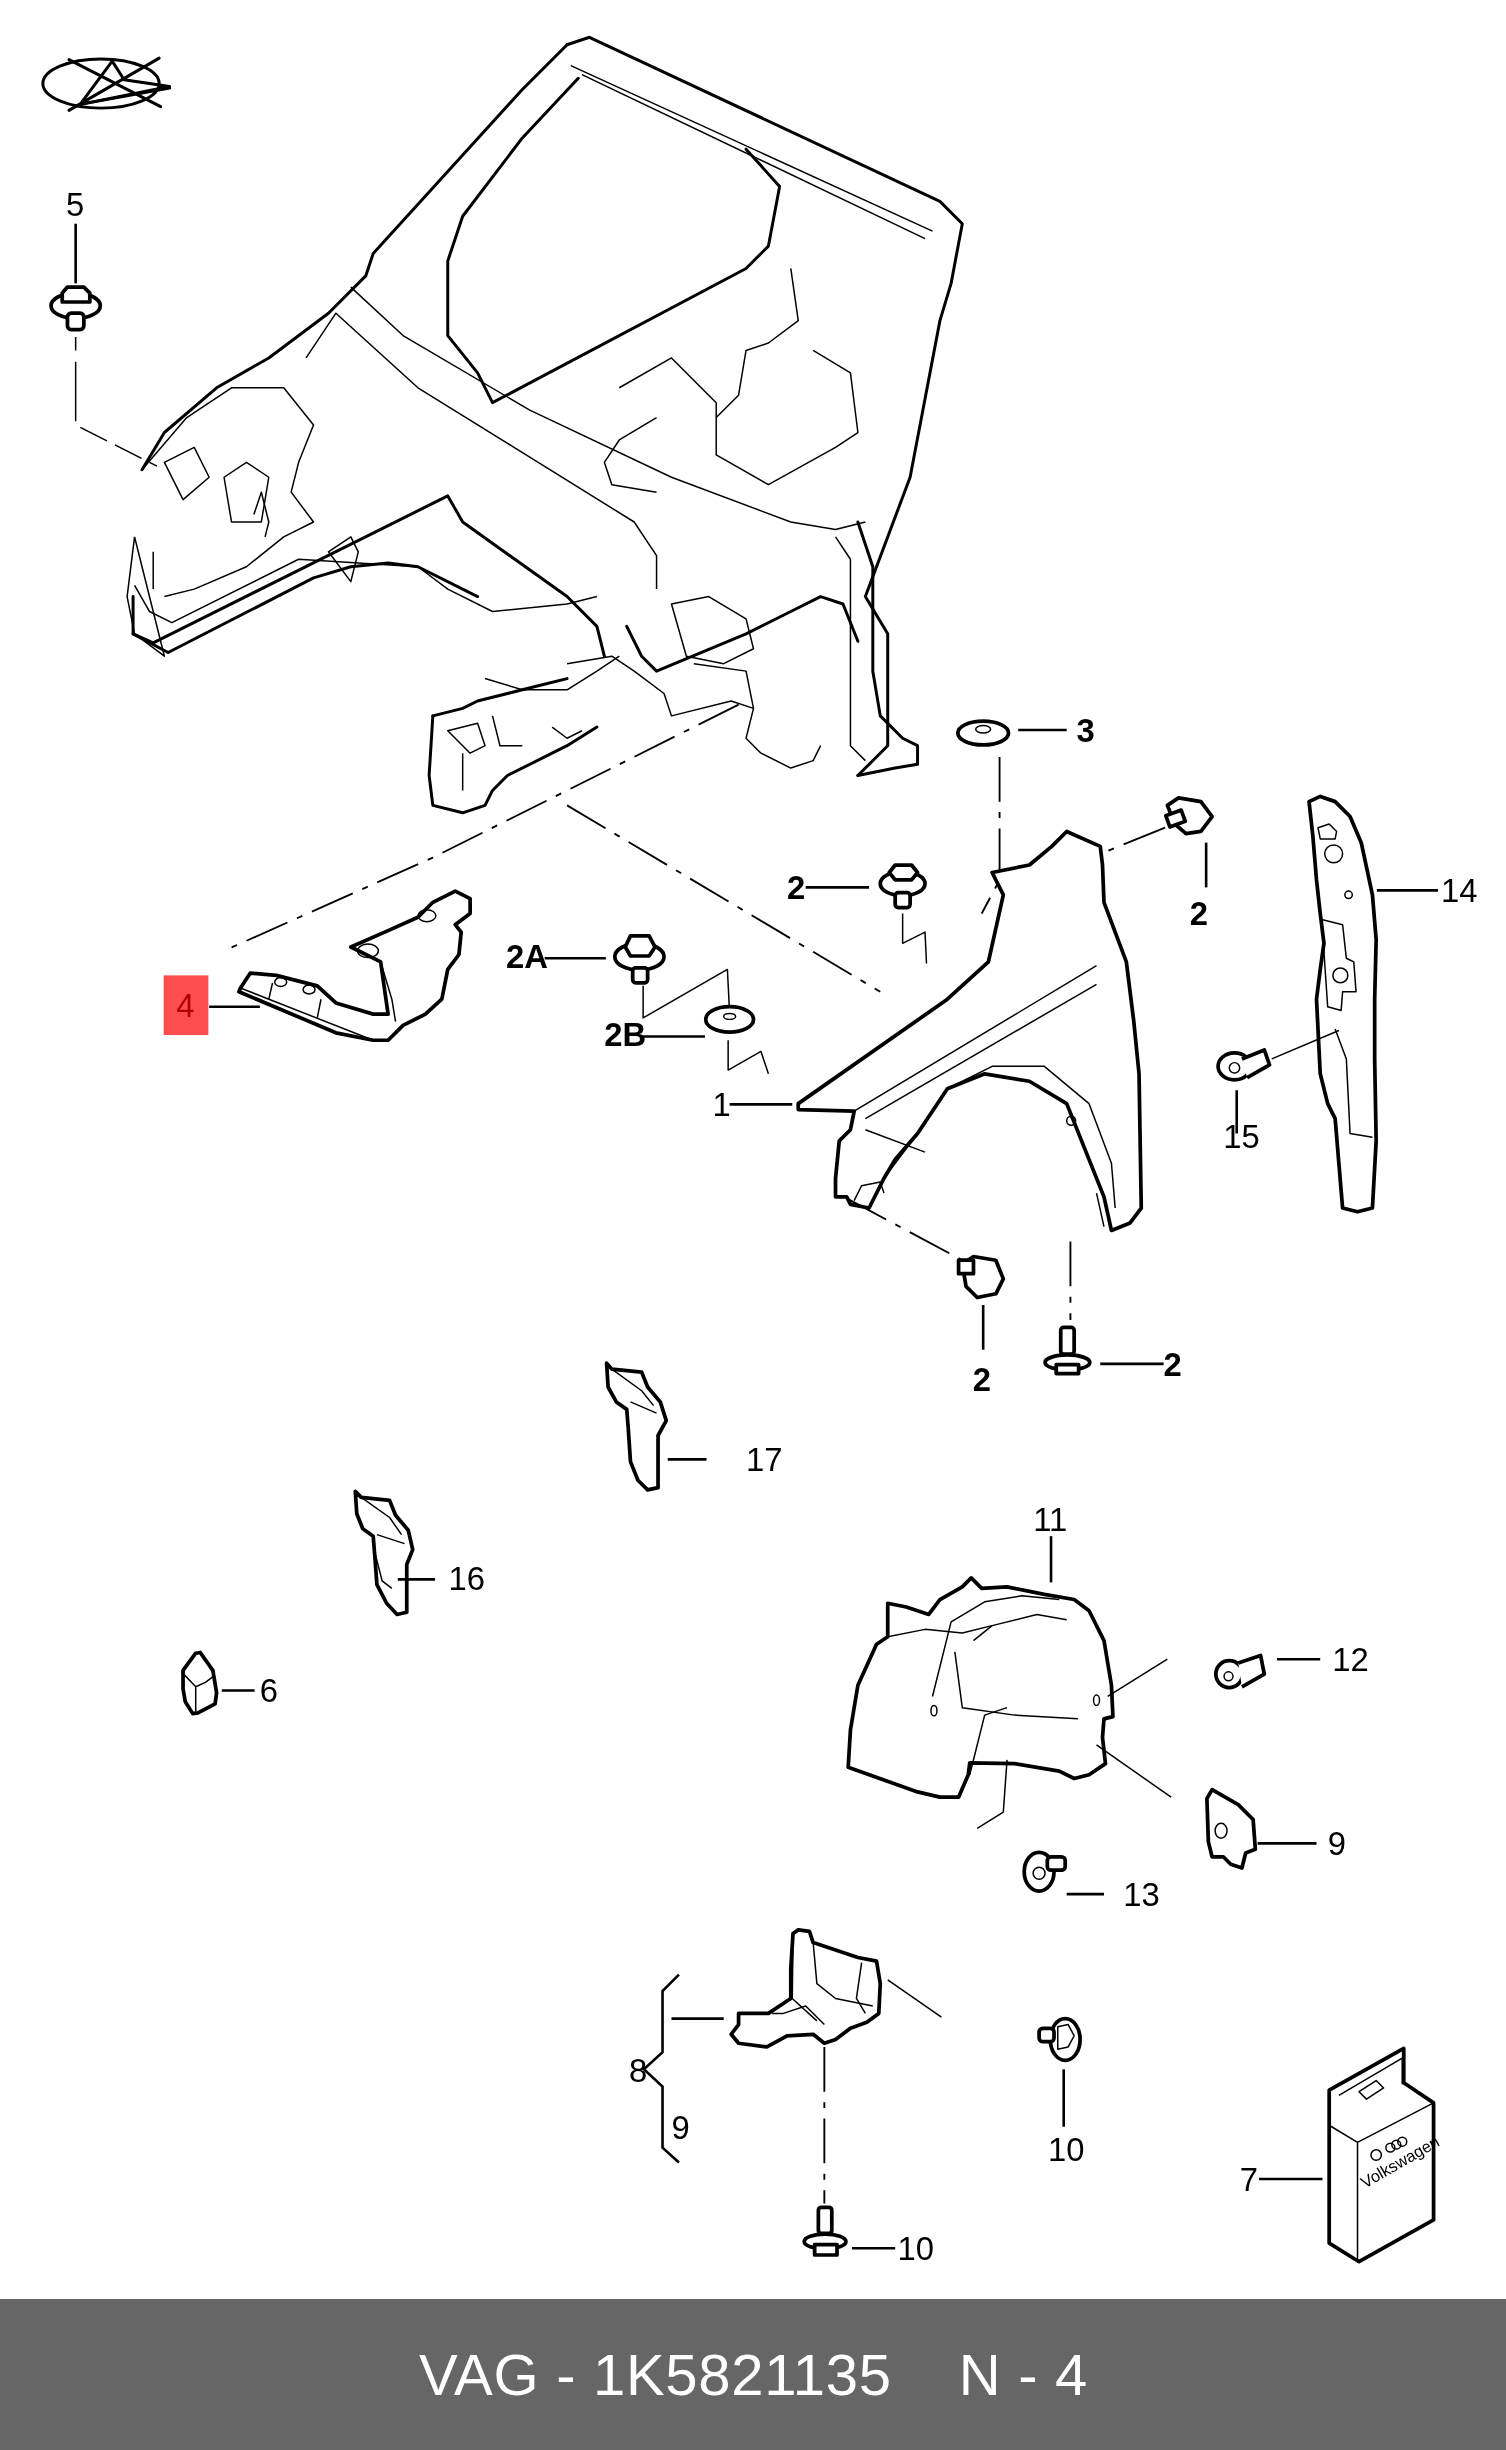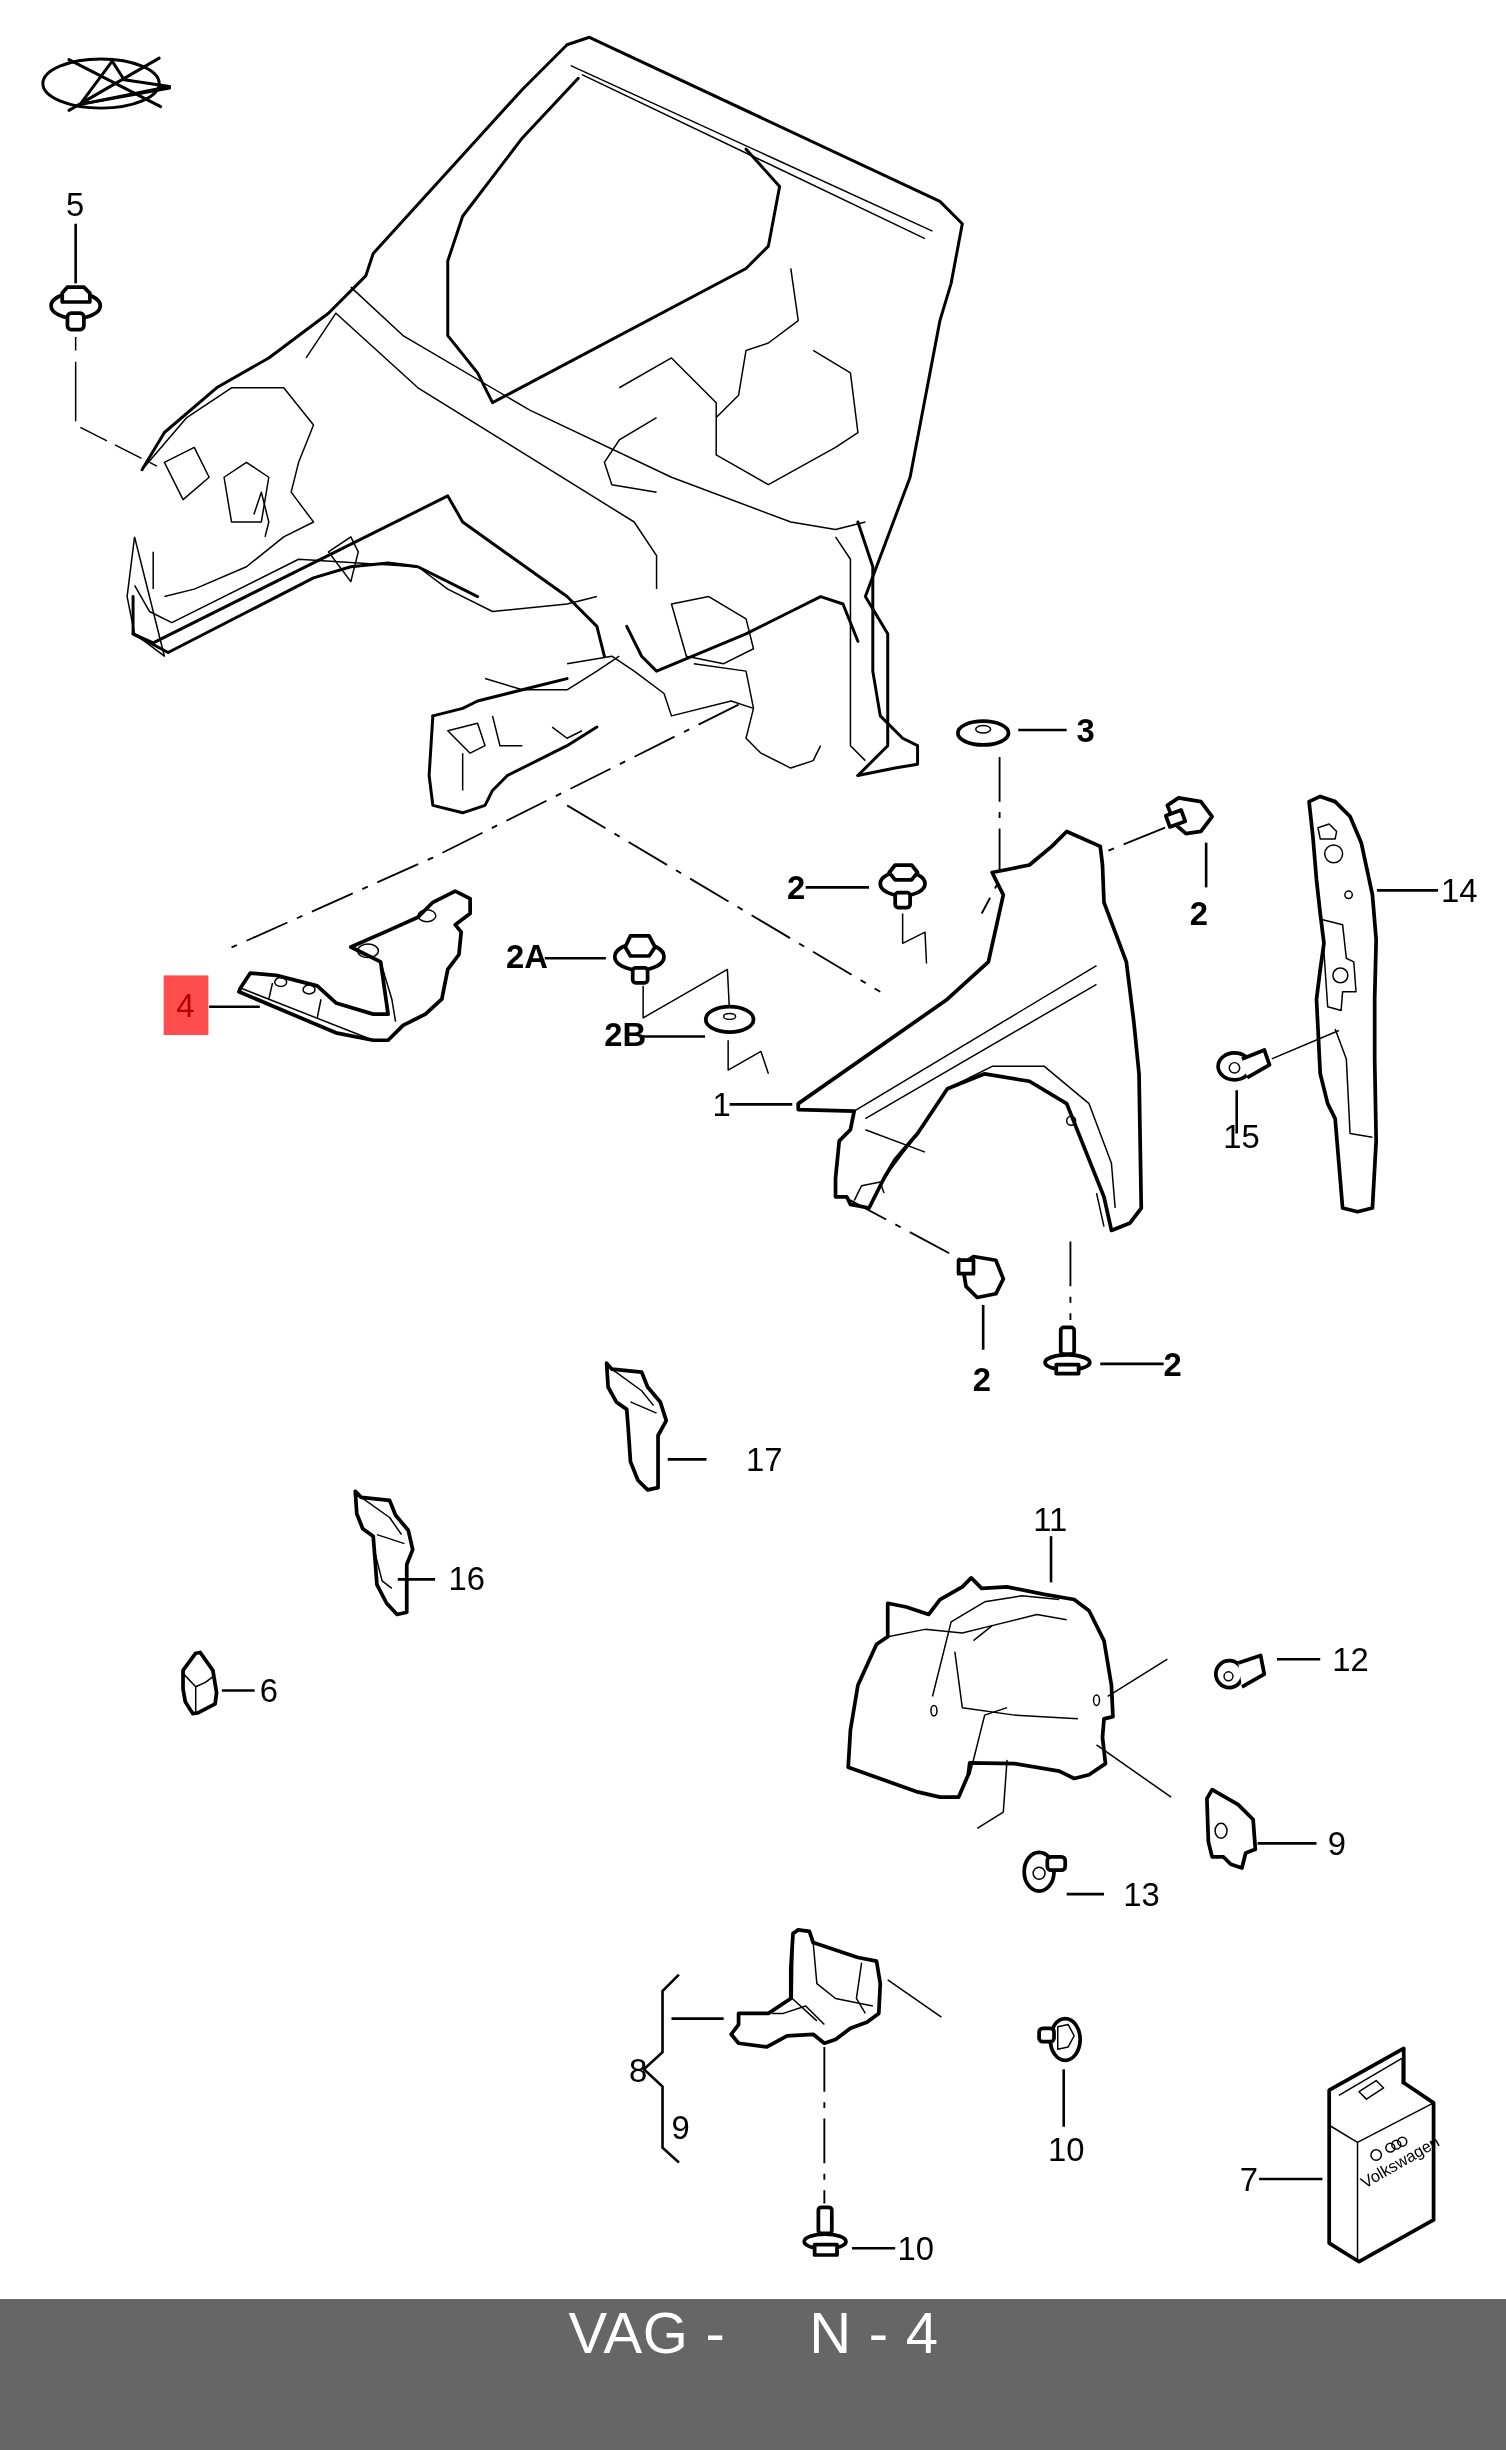--- a/index.html
+++ b/index.html
@@ -10,21 +10,21 @@
   #diagram .thin { fill: none; stroke: #000; stroke-width: 2; stroke-linejoin: round; }
   #diagram .lead { fill: none; stroke: #000; stroke-width: 3.5; }
   #diagram .dash { fill: none; stroke: #000; stroke-width: 2.5; stroke-dasharray: 60 14 8 14; }
   #diagram .part { fill: #ffffff; stroke: #000; stroke-width: 5; stroke-linejoin: round; }
   #diagram .lbl { font-family: "Liberation Sans Narrow", "Liberation Sans", sans-serif; font-size: 44px;
                   fill: #000; font-weight: 400; }
   #diagram .lbl.bold { font-weight: 700; }
   #diagram .hl-box { fill: #ff4d4d; }
   #diagram .hl-lbl { fill: #b40000; }
   #footer { position: absolute; left: 0; top: 2299px; width: 1507px; height: 151px;
-            background: #666666; display: flex; justify-content: center;
+            background: #666666; display: flex; align-items: center; justify-content: center;
             color: #ffffff; font-size: 58px; letter-spacing: 0.7px; }
   #footer .gap { display: inline-block; width: 67px; }
 </style>
 </head>
 <body>
 
 <svg id="diagram" viewBox="0 0 2020 3083" xmlns="http://www.w3.org/2000/svg">
 
   <g>
     <ellipse cx="135" cy="112" rx="78" ry="33" class="ln" stroke-width="4"></ellipse>
@@ -284,18 +284,19 @@
     <circle cx="1872" cy="2876" r="6" class="thin"></circle>
     <circle cx="1880" cy="2872" r="6" class="thin"></circle>
     <line x1="1688" y1="2922" x2="1773" y2="2922" class="lead"></line>
     <text x="1662" y="2938" class="lbl">7</text>
   </g>
 </svg>
 
 <div id="footer">
   <span>VAG</span>
   &nbsp;<span>-</span>&nbsp;
+  <span>1K5821135</span>
   <span class="gap"></span>
   <span>N</span>
   &nbsp;<span>-</span>&nbsp;
   <span>4</span>
 </div>
 
 
 </body></html>

